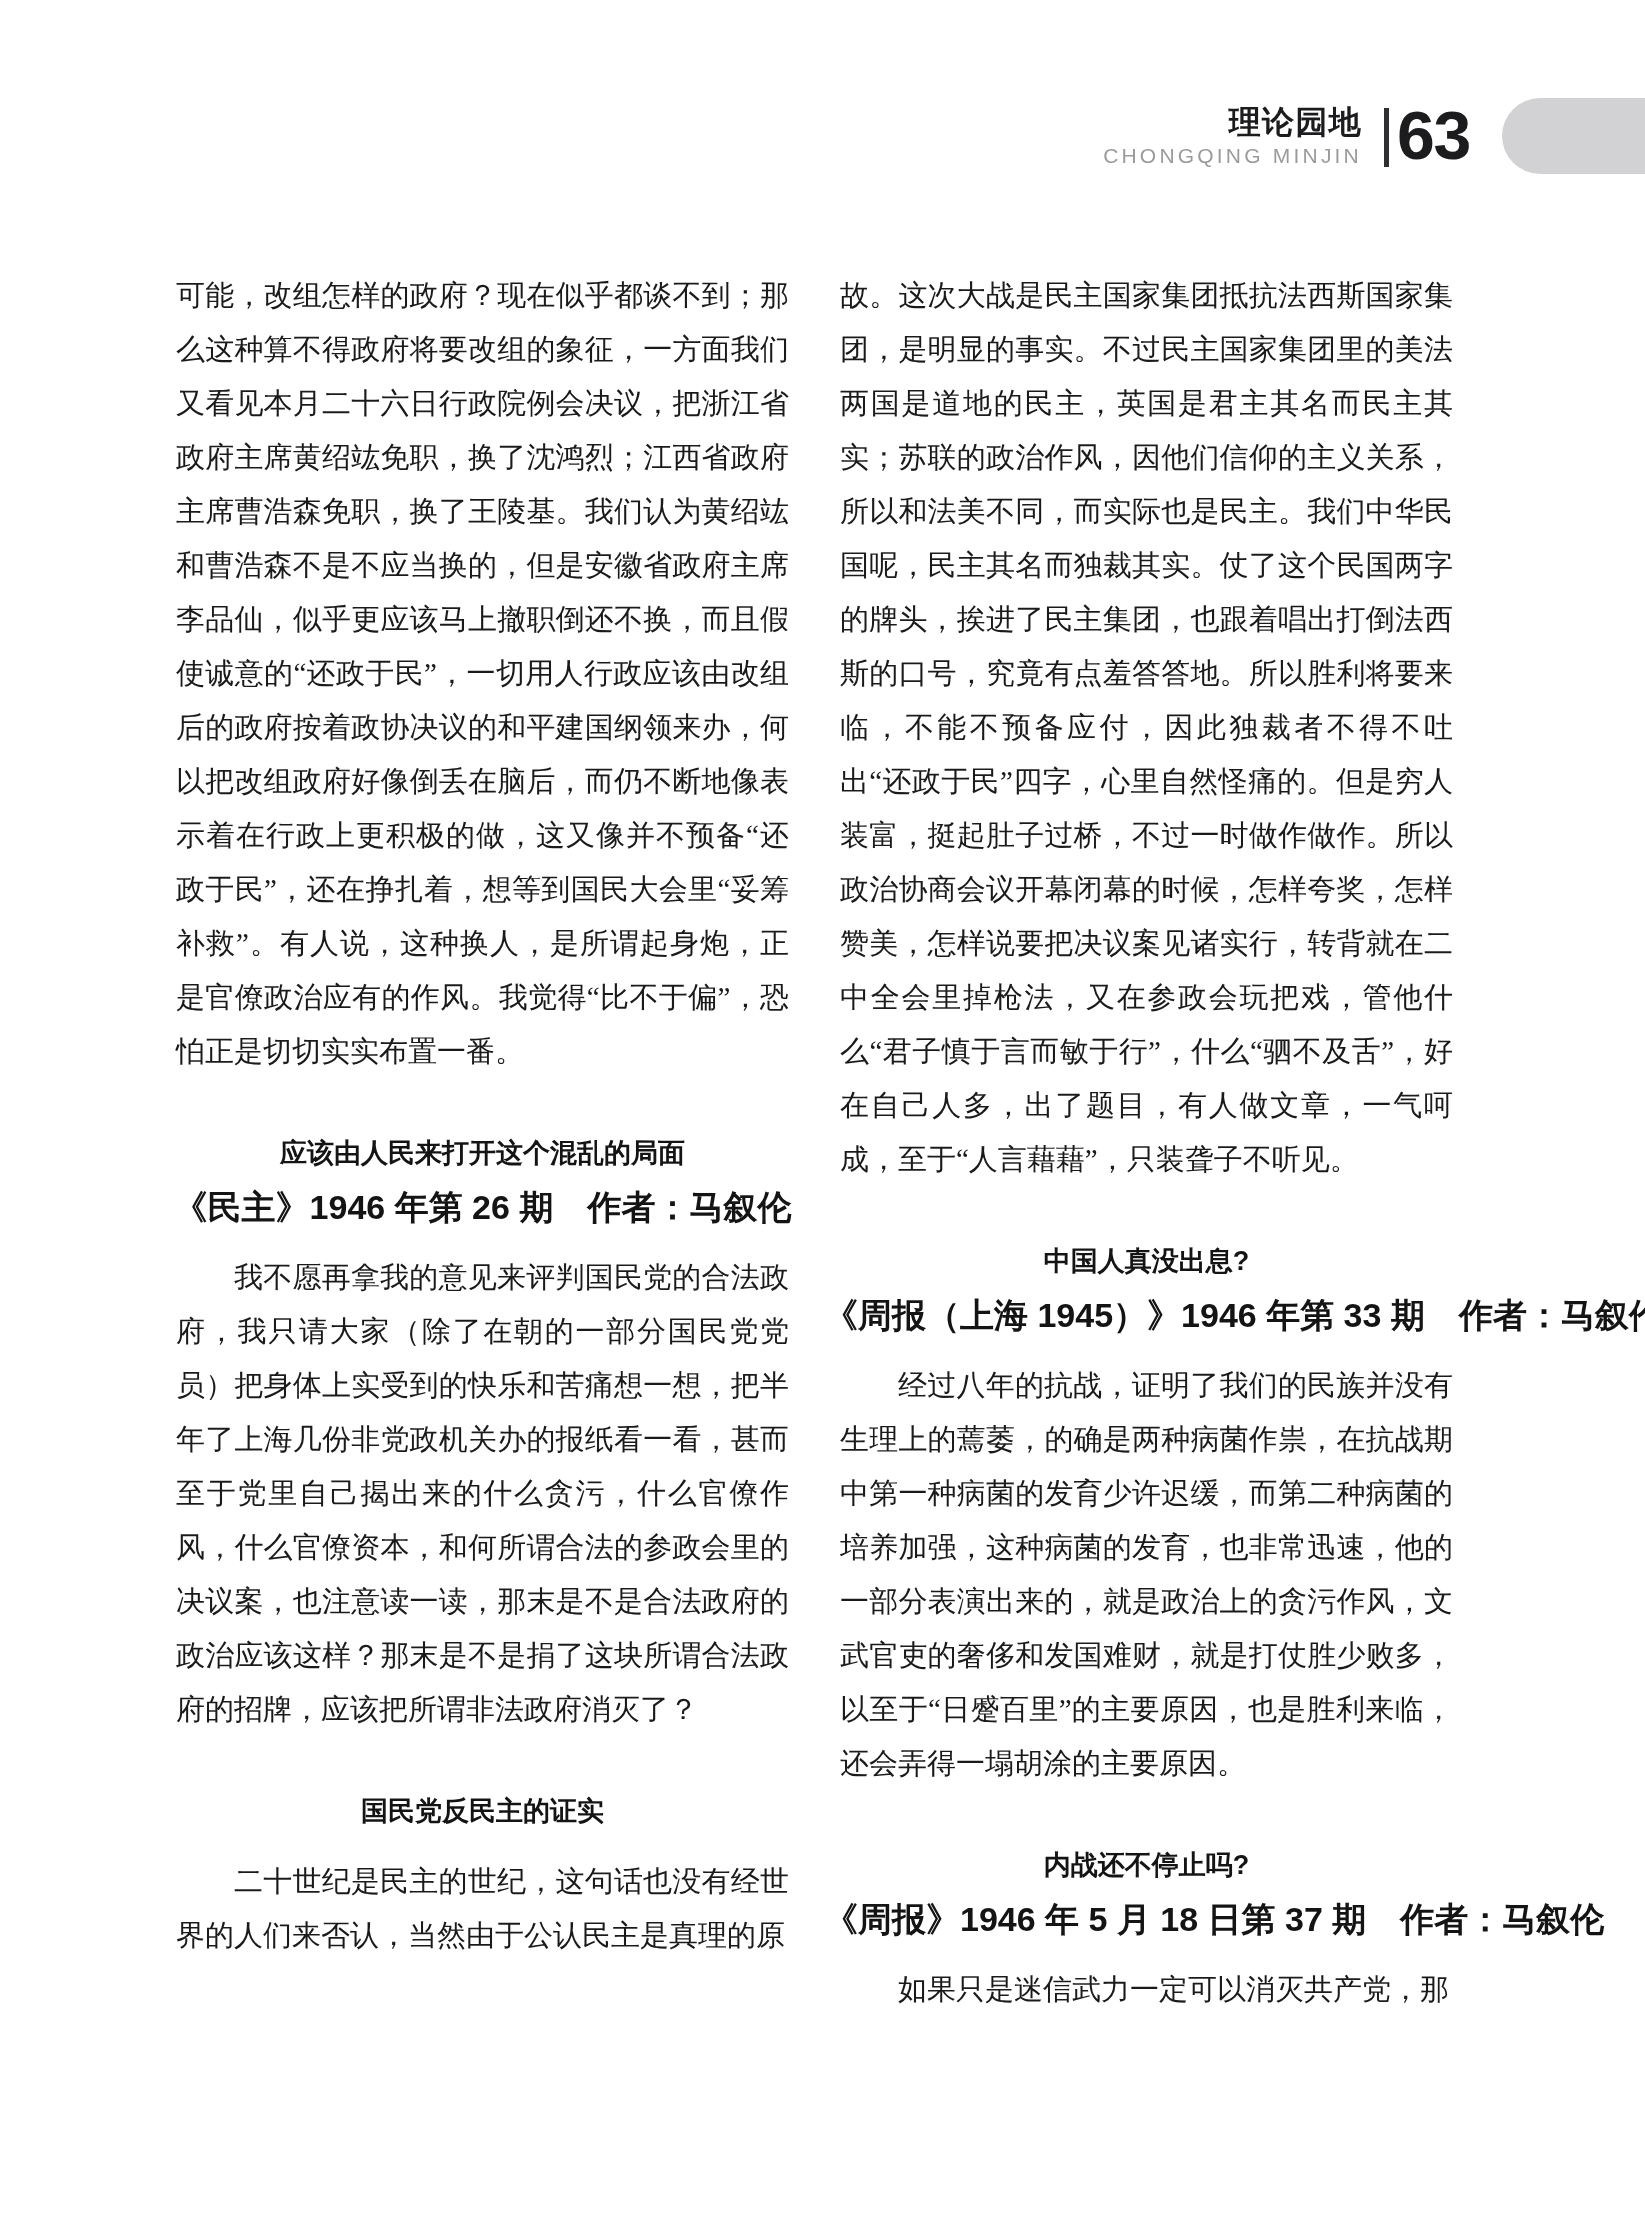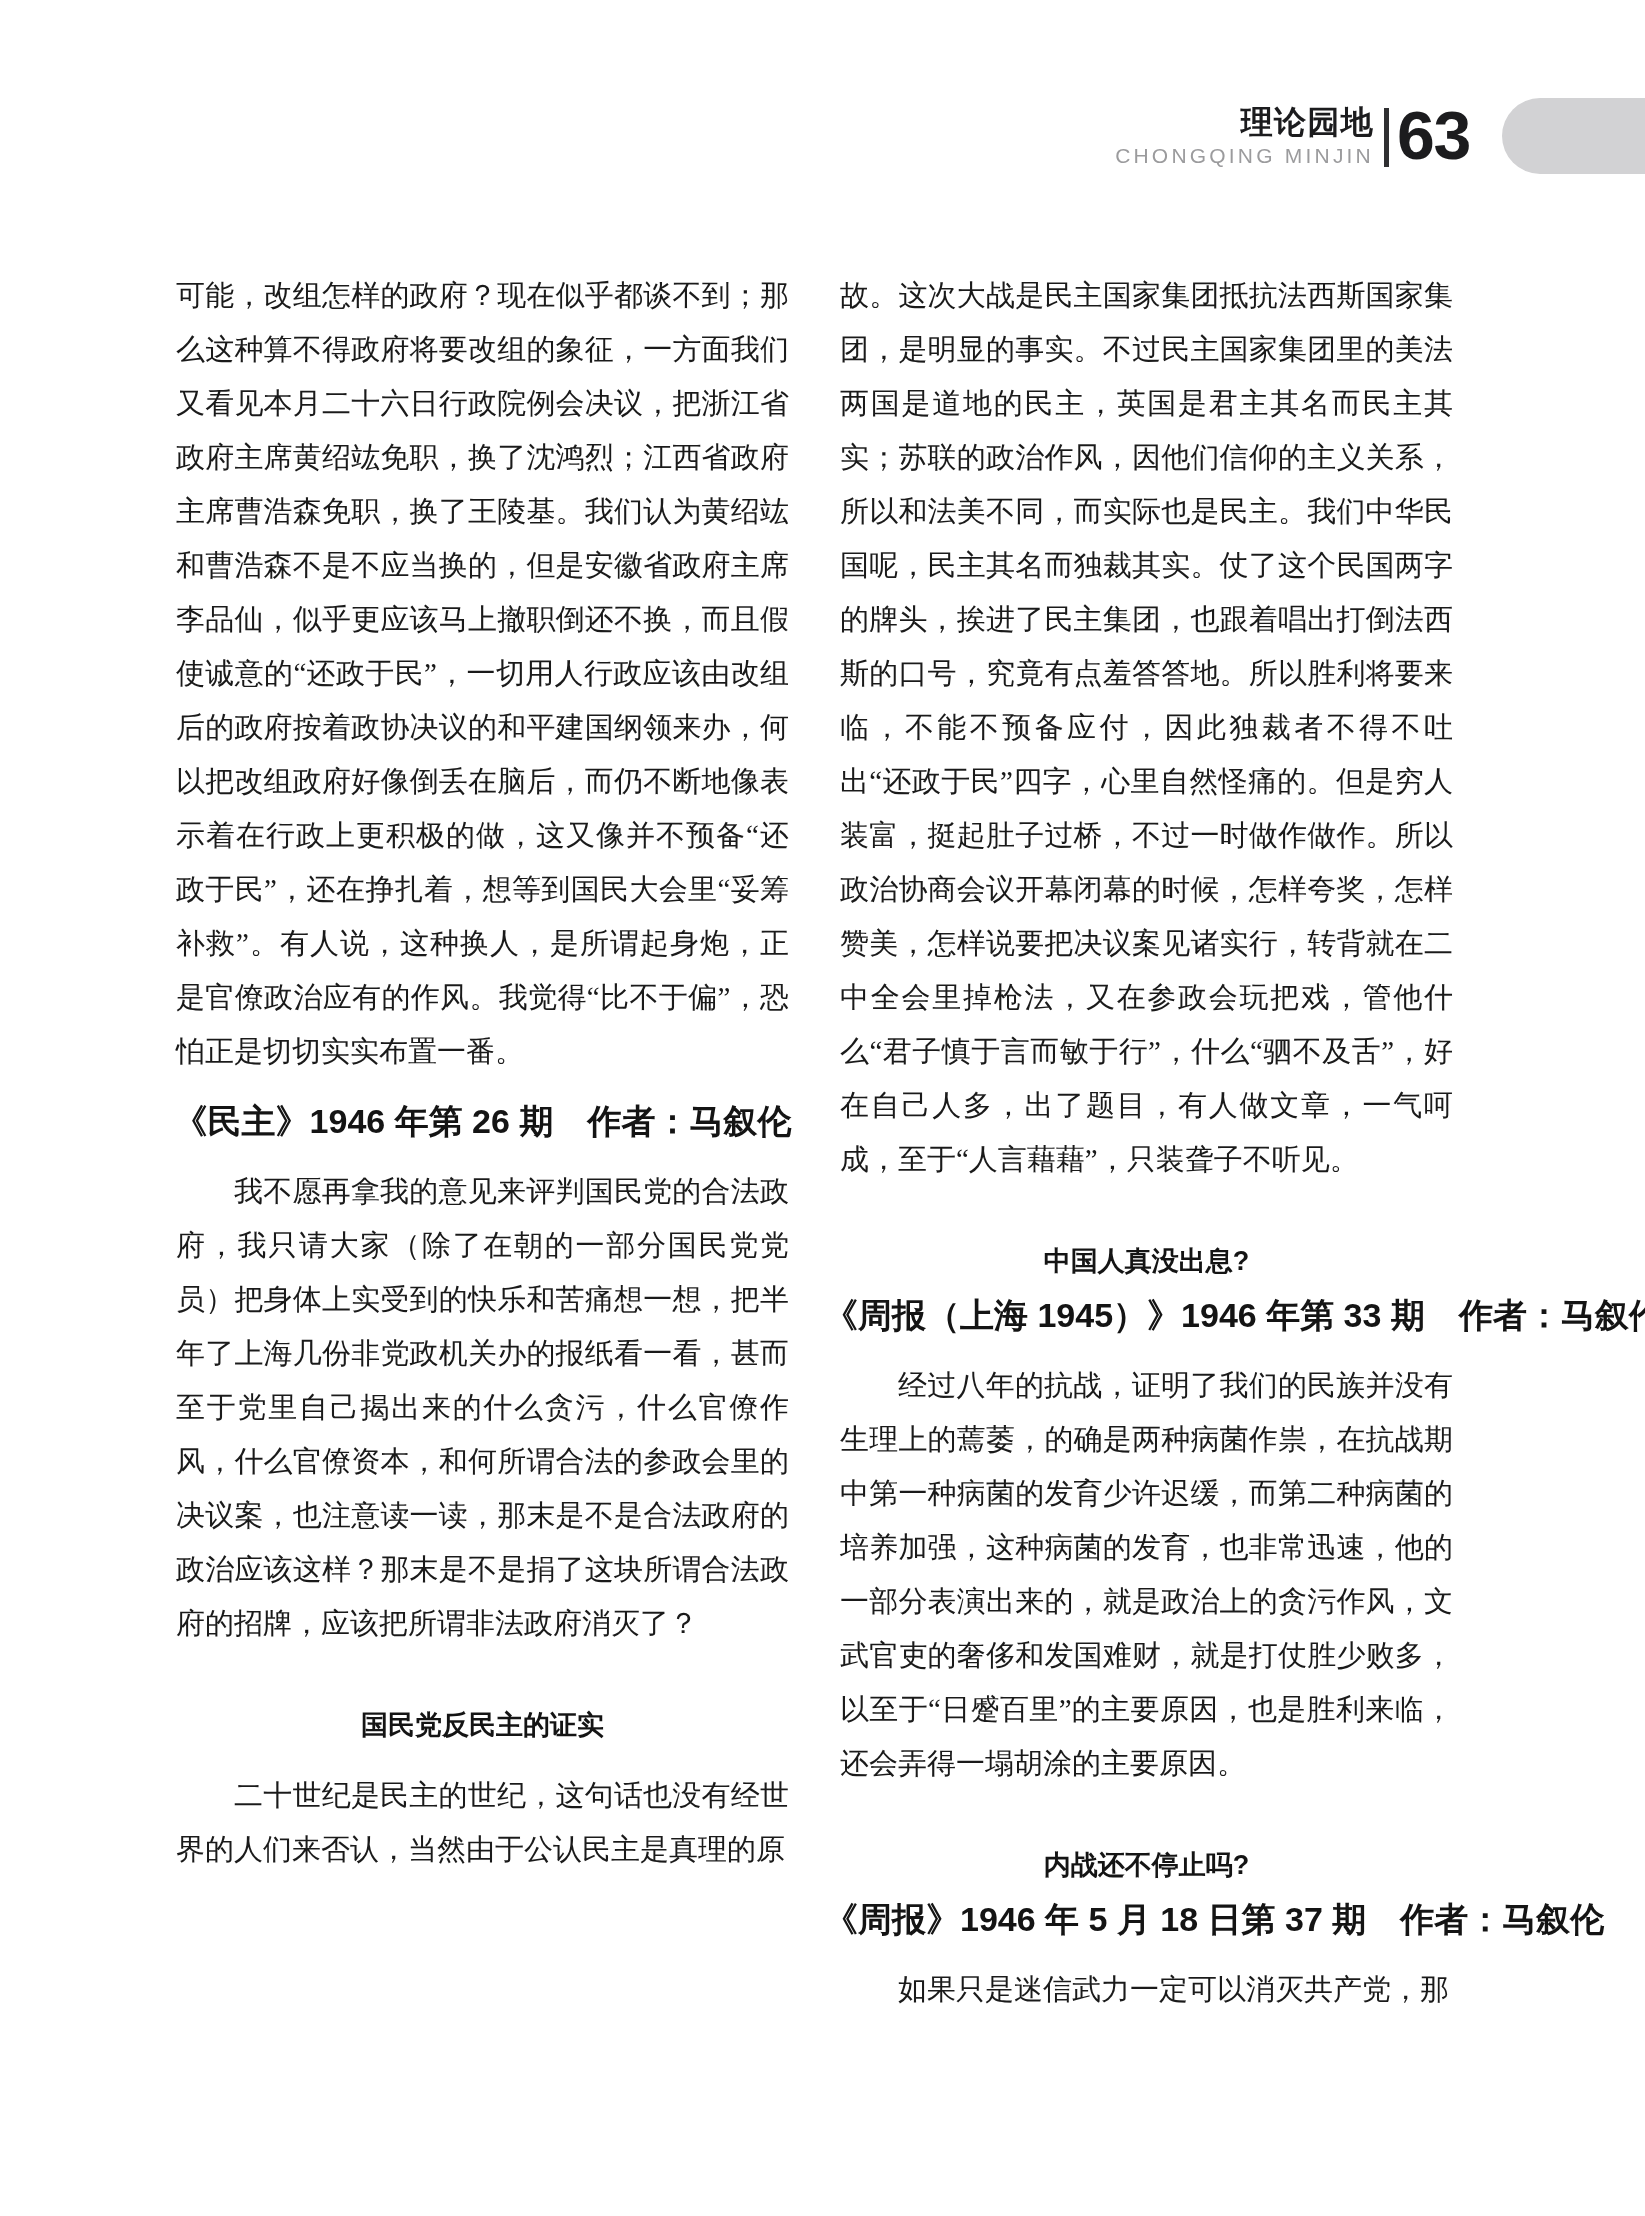--- a/index.html
+++ b/index.html
@@ -3,21 +3,21 @@
 <meta charset="utf-8">
 <style>
   html,body{margin:0;padding:0;}
   body{
     width:1645px;height:2216px;position:relative;background:#ffffff;
     font-family:"Liberation Serif","DejaVu Serif",serif;color:#1a1a1a;
     overflow:hidden;
   }
   
   .hdr-titles{
-    position:absolute;top:105px;right:271px;text-align:right;
+    position:absolute;top:105px;right:283px;text-align:right;
   }
   .hdr-cn{
     font-family:"Liberation Sans","DejaVu Sans",sans-serif;
     font-weight:bold;font-size:32px;line-height:34px;color:#1c1c1e;
     letter-spacing:1.3px;
   }
   .hdr-en{
     font-family:"Liberation Sans","DejaVu Sans",sans-serif;
     font-size:21px;line-height:23px;color:#9b9b9d;letter-spacing:3.2px;
     margin-top:5.2px;white-space:nowrap;
@@ -67,20 +67,21 @@
     <div class="hdr-cn">理论园地</div>
     <div class="hdr-en" style="color: rgb(155, 155, 157);">CHONGQING MINJIN</div>
   </div>
   <div class="hdr-bar" style="background: rgb(47, 47, 49);"></div>
   <div class="hdr-num">63</div>
   <div class="hdr-tab" style="background: rgb(210, 210, 212);"></div>
 </div>
 
 <div class="col col-left">
   <p class="para">可能，改组怎样的政府？现在似乎都谈不到；那么这种算不得政府将要改组的象征，一方面我们又看见本月二十六日行政院例会决议，把浙江省政府主席黄绍竑免职，换了沈鸿烈；江西省政府主席曹浩森免职，换了王陵基。我们认为黄绍竑和曹浩森不是不应当换的，但是安徽省政府主席李品仙，似乎更应该马上撤职倒还不换，而且假使诚意的“还政于民”，一切用人行政应该由改组后的政府按着政协决议的和平建国纲领来办，何以把改组政府好像倒丢在脑后，而仍不断地像表示着在行政上更积极的做，这又像并不预备“还政于民”，还在挣扎着，想等到国民大会里“妥筹补救”。有人说，这种换人，是所谓起身炮，正是官僚政治应有的作风。我觉得“比不于偏”，恐怕正是切切实实布置一番。</p>
+  <h2 class="sec-heading">应该由人民来打开这个混乱的局面</h2>
   <h3 class="sec-subheading">《民主》1946 年第 26 期　作者：马叙伦</h3>
   <p class="para indent">我不愿再拿我的意见来评判国民党的合法政府，我只请大家（除了在朝的一部分国民党党员）把身体上实受到的快乐和苦痛想一想，把半年了上海几份非党政机关办的报纸看一看，甚而至于党里自己揭出来的什么贪污，什么官僚作风，什么官僚资本，和何所谓合法的参政会里的决议案，也注意读一读，那末是不是合法政府的政治应该这样？那末是不是捐了这块所谓合法政府的招牌，应该把所谓非法政府消灭了？</p>
   <h2 class="sec-heading">国民党反民主的证实</h2>
   <p class="para indent">二十世纪是民主的世纪，这句话也没有经世界的人们来否认，当然由于公认民主是真理的原</p>
 </div>
 
 <div class="col col-right">
   <p class="para">故。这次大战是民主国家集团抵抗法西斯国家集团，是明显的事实。不过民主国家集团里的美法两国是道地的民主，英国是君主其名而民主其实；苏联的政治作风，因他们信仰的主义关系，所以和法美不同，而实际也是民主。我们中华民国呢，民主其名而独裁其实。仗了这个民国两字的牌头，挨进了民主集团，也跟着唱出打倒法西斯的口号，究竟有点羞答答地。所以胜利将要来临，不能不预备应付，因此独裁者不得不吐出“还政于民”四字，心里自然怪痛的。但是穷人装富，挺起肚子过桥，不过一时做作做作。所以政治协商会议开幕闭幕的时候，怎样夸奖，怎样赞美，怎样说要把决议案见诸实行，转背就在二中全会里掉枪法，又在参政会玩把戏，管他什么“君子慎于言而敏于行”，什么“驷不及舌”，好在自己人多，出了题目，有人做文章，一气呵成，至于“人言藉藉”，只装聋子不听见。</p>
   <h2 class="sec-heading">中国人真没出息?</h2>
   <h3 class="sec-subheading">《周报（上海 1945）》1946 年第 33 期　作者：马叙伦</h3>

